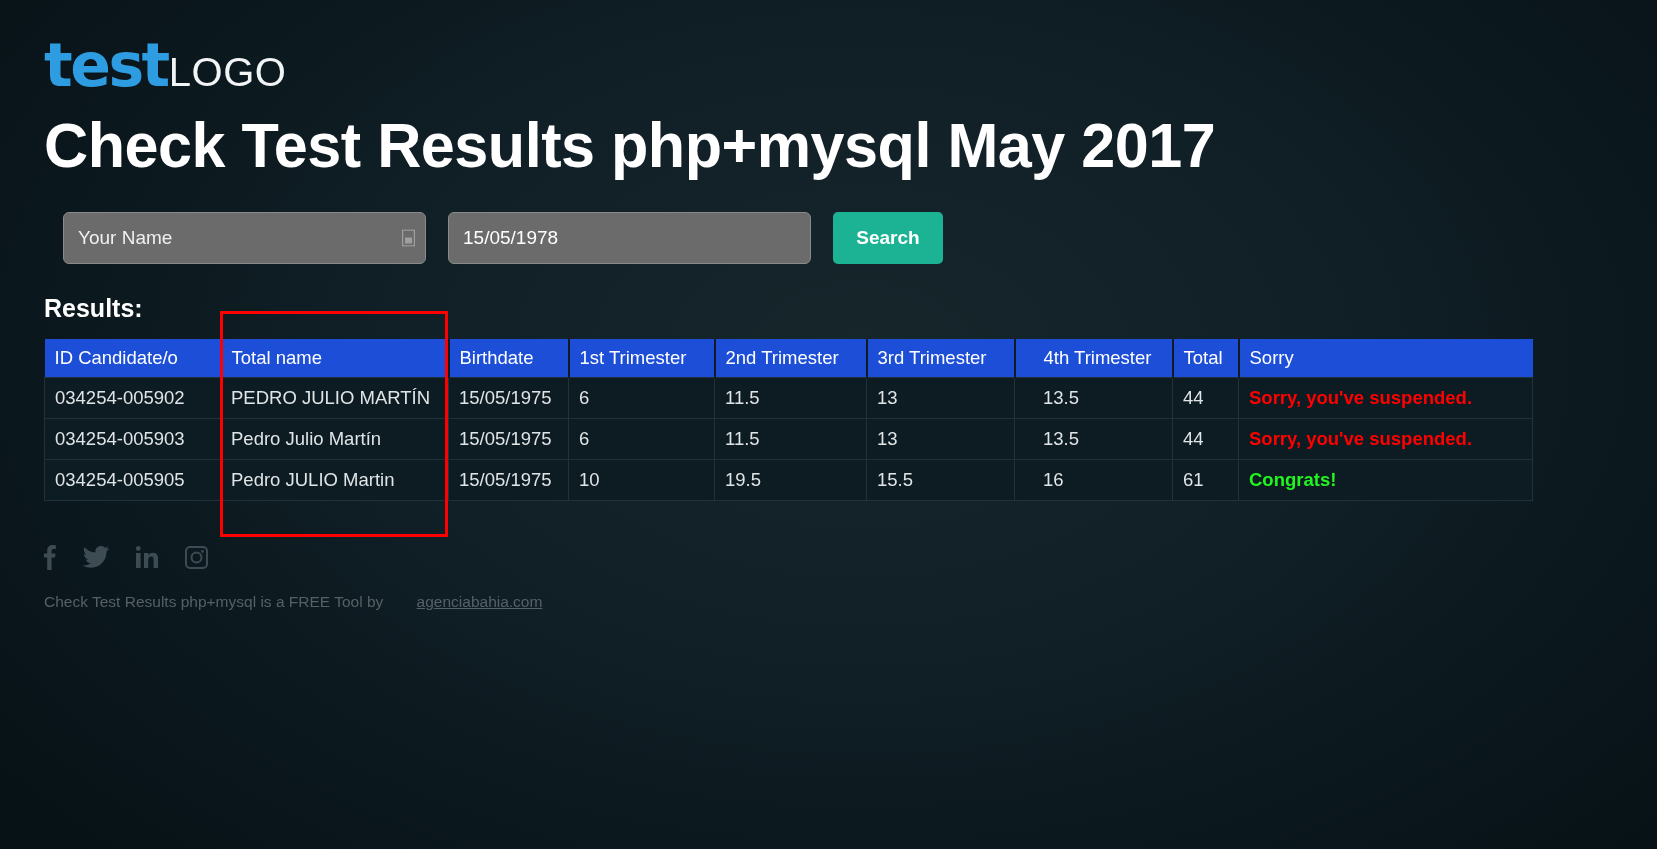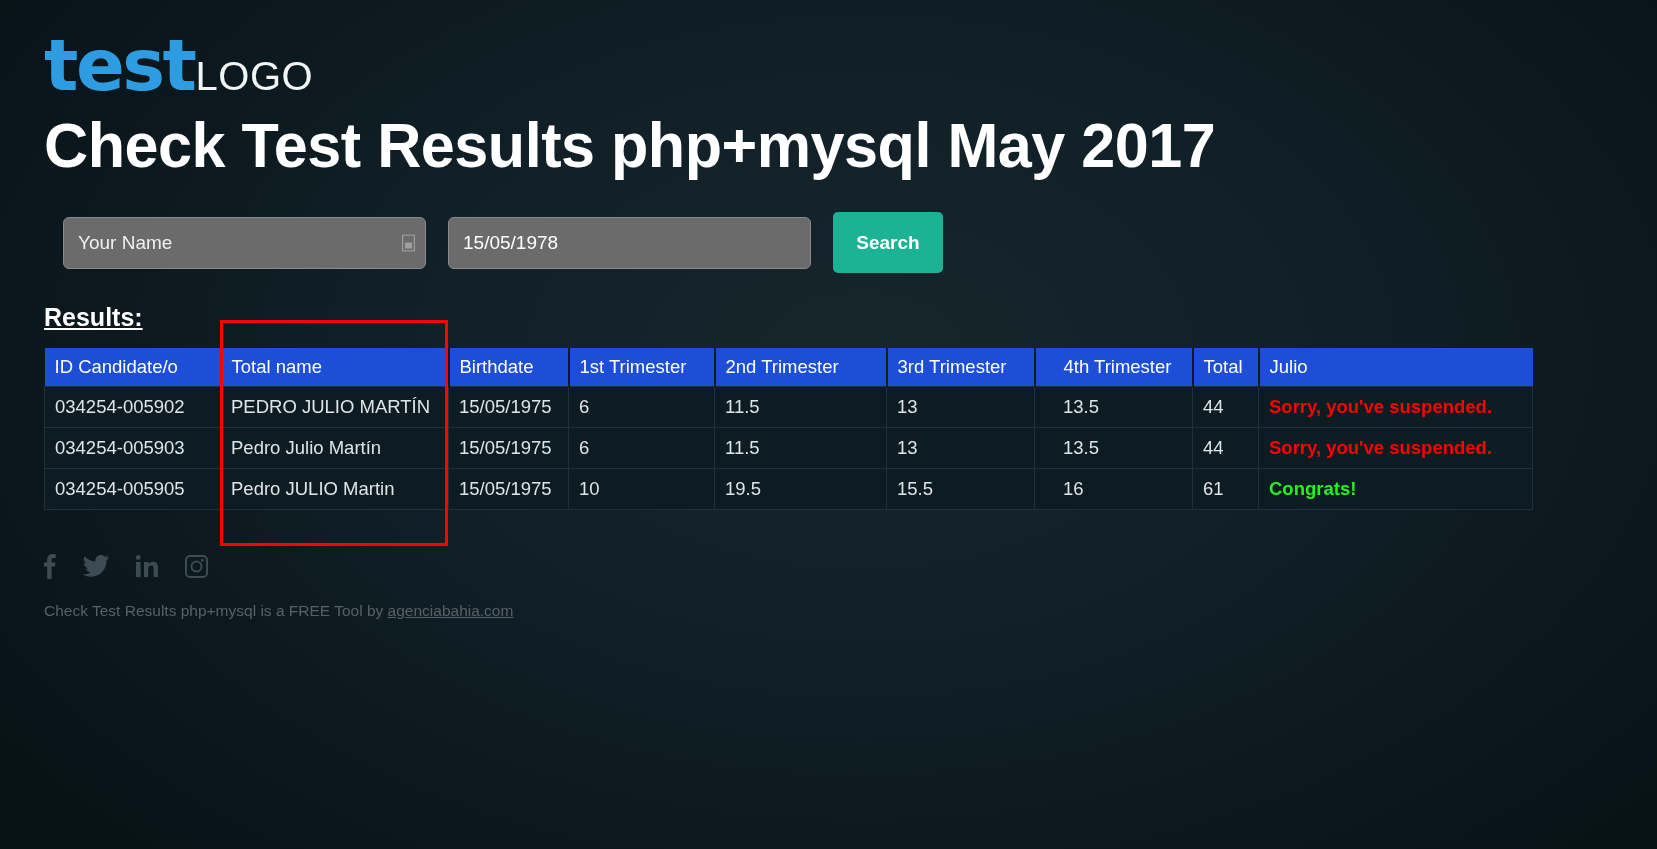--- a/index.html
+++ b/index.html
@@ -33,21 +33,21 @@
     font-weight: bold;
     letter-spacing: -1px;
     white-space: nowrap;
     display: flex;
     align-items: baseline;
   }
   .logo-a {
     color: #2e9ce0;
     font-family: "DejaVu Sans", sans-serif;
     font-weight: bold;
-    font-size: 72px;
+    font-size: 60px;
     letter-spacing: -2.5px;
   }
   .logo-b {
     color: #f2f5f6;
     font-family: "Liberation Sans", sans-serif;
     font-weight: normal;
     font-size: 40px;
     letter-spacing: 0.5px;
     margin-left: 1px;
   }
@@ -102,40 +102,39 @@
     right: 10px;
     top: 50%;
     transform: translateY(-50%);
     width: 13px;
     height: 17px;
     opacity: 0.35;
   }
   .autofill-icon svg { display: block; }
 
   .search-btn {
-    height: 61px;
+    height: 52px;
     min-width: 110px;
     padding: 0 22px;
     border: none;
     border-radius: 5px;
     background: #1bb394;
     color: #ffffff;
     font-family: "Liberation Sans", sans-serif;
     font-size: 19px;
     font-weight: bold;
     cursor: pointer;
   }
 
   
   .results-label {
     margin-top: 30px;
     font-size: 25px;
     font-weight: bold;
     color: #ffffff;
-    text-decoration: underline;
   }
 
   
   .table-wrap {
     margin-top: 16px;
     width: 1489px;
     position: relative;
   }
   table {
     width: 100%;
@@ -165,21 +164,21 @@
   }
   tbody td:first-child { border-left: 1px solid #223039; }
   .res-fail { color: #fe0000; font-weight: bold; }
   .res-pass { color: #20f520; font-weight: bold; }
 
   
   .c-id    { width: 176px; }
   .c-name  { width: 228px; }
   .c-birth { width: 120px; }
   .c-t1    { width: 146px; }
-  .c-t2    { width: 172px; }
+  .c-t2    { width: 152px; }
   .c-t3    { width: 148px; }
   .c-t4    { width: 158px; padding-left: 28px; }
   .c-total { width: 66px; }
   .c-res   { width: auto; }
 
   
   .highlight-box {
     position: absolute;
     left: 176px;
     top: -28px;
@@ -209,20 +208,21 @@
   }
   .social svg { display: block; fill: #3d4c53; }
   .footer-text {
     margin-top: 20px;
     font-size: 15.5px;
     color: #566067;
   }
   .footer-text a {
     color: #566067;
     text-decoration: underline;
+    margin-left: 29px;
   }
 </style>
 </head>
 <body>
 
 <div class="page">
 
   <div class="logo-wrap">
     <div class="logo">
       <span class="logo-a">test</span>
@@ -257,21 +257,21 @@
       <thead>
         <tr>
           <th class="c-id">ID Candidate/o</th>
           <th class="c-name">Total name</th>
           <th class="c-birth">Birthdate</th>
           <th class="c-t1">1st Trimester</th>
           <th class="c-t2">2nd Trimester</th>
           <th class="c-t3">3rd Trimester</th>
           <th class="c-t4">4th Trimester</th>
           <th class="c-total">Total</th>
-          <th class="c-res">Julio</th>
+          <th class="c-res">Sorry</th>
         </tr>
       </thead>
       <tbody id="results-body">
           <tr>
             <td class="c-id">034254-005902</td>
             <td class="c-name">PEDRO JULIO MARTÍN</td>
             <td class="c-birth">15/05/1975</td>
             <td class="c-t1">6</td>
             <td class="c-t2">11.5</td>
             <td class="c-t3">13</td>

